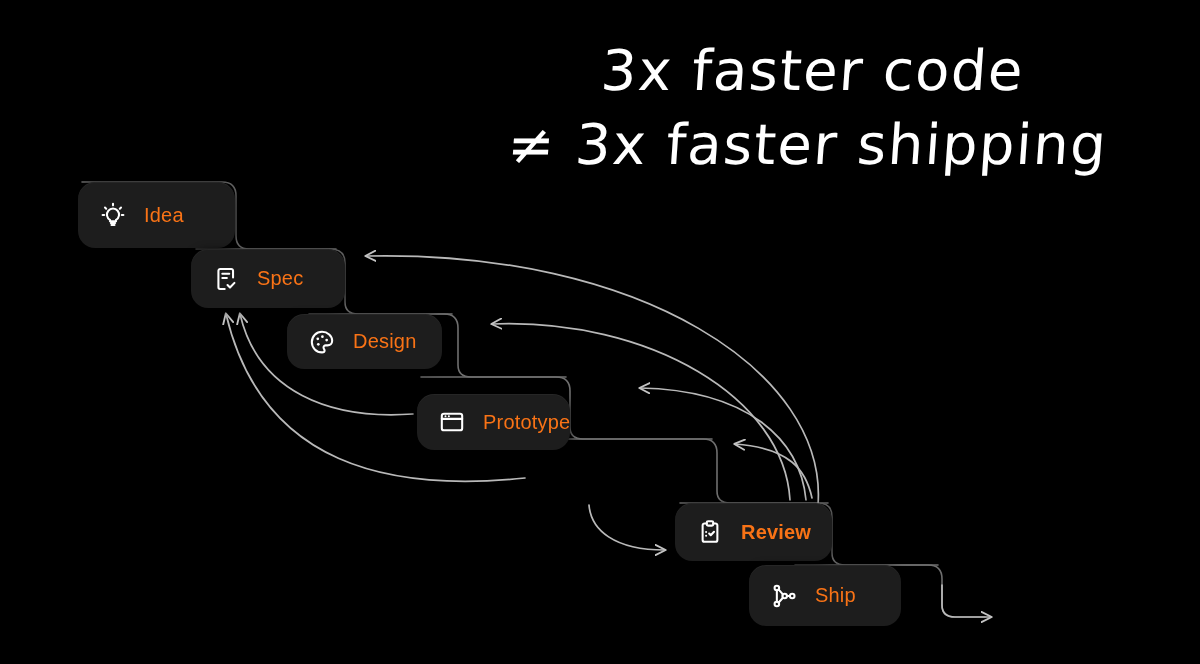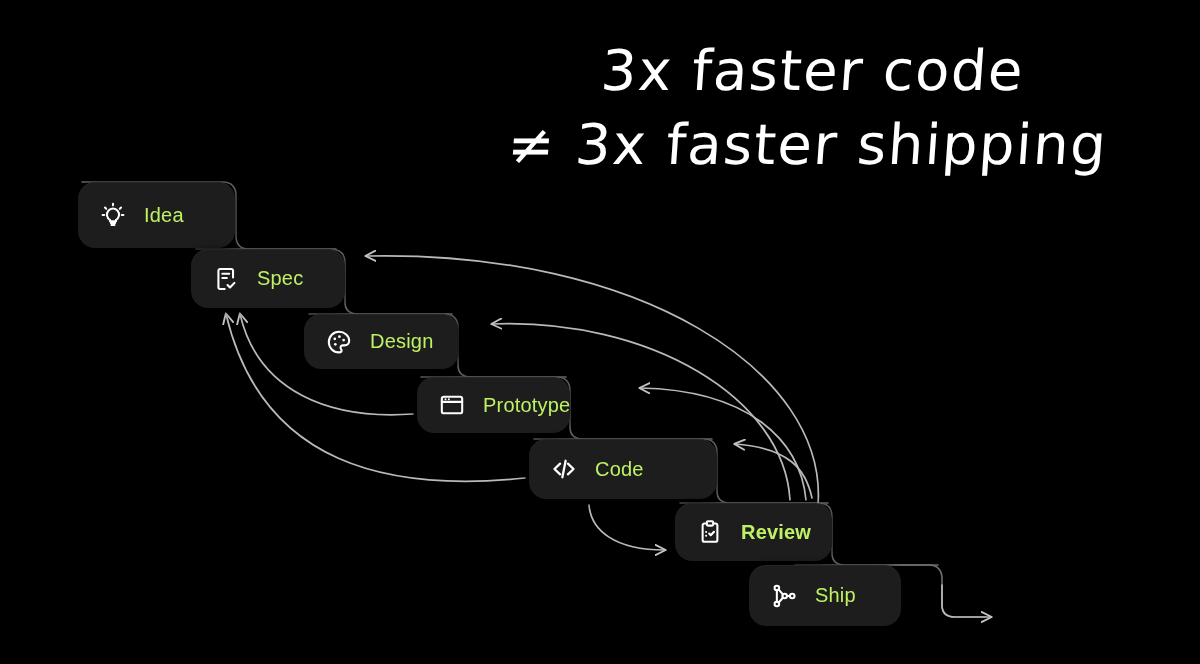--- a/index.html
+++ b/index.html
@@ -46,31 +46,31 @@
   }
   .node .ic{
     width:26px;height:26px;
     flex:0 0 26px;
     display:block;
     margin-right:18px;
     color:#ffffff;
   }
   .node .ic svg{display:block;width:26px;height:26px;}
   .node .lbl{
-    color:#bef264;
+    color:#f97316;
     font-size:20px;
     letter-spacing:.2px;
     white-space:nowrap;
   }
 
   
   #node-idea      {left:78px;  top:182px; width:157px; height:66px;}
   #node-spec      {left:191px; top:249px; width:154px; height:59px;}
-  #node-design    {left:304px; top:314px; width:155px; height:55px;}
-  #node-prototype {left:417px; top:377px; width:153px; height:56px;}
+  #node-design    {left:287px; top:314px; width:155px; height:55px;}
+  #node-prototype {left:417px; top:394px; width:153px; height:56px;}
   #node-code      {left:529px; top:439px; width:188px; height:60px;}
   #node-review    {left:675px; top:503px; width:157px; height:58px;font-weight:bold;}
   #node-ship      {left:749px; top:565px; width:152px; height:61px;}
 </style>
 </head>
 <body>
 
 <div id="stage">
 
   <div class="headline">
@@ -152,30 +152,20 @@
       <svg viewBox="0 0 24 24" fill="none" stroke="currentColor" stroke-width="1.9" stroke-linecap="round" stroke-linejoin="round">
         <rect x="2.6" y="4.3" width="18.8" height="15.4" rx="2"></rect>
         <path d="M2.6 9.1h18.8"></path>
         <circle cx="6" cy="6.7" r="0.95" fill="currentColor" stroke="none"></circle>
         <circle cx="9.1" cy="6.7" r="0.95" fill="currentColor" stroke="none"></circle>
       </svg>
     </span>
     <span class="lbl">Prototype</span>
   </div>
 
-  <div class="node" id="node-code">
-    <span class="ic">
-      <svg viewBox="0 0 24 24" fill="none" stroke="currentColor" stroke-width="2.1" stroke-linecap="round" stroke-linejoin="round">
-        <path d="M8.4 7.1L3.2 12l5.2 4.9"></path>
-        <path d="M15.6 7.1L20.8 12l-5.2 4.9"></path>
-        <path d="M13.5 4.4l-3 15.2"></path>
-      </svg>
-    </span>
-    <span class="lbl">Code</span>
-  </div>
 
   <div class="node" id="node-review">
     <span class="ic">
       <svg viewBox="0 0 24 24" fill="none" stroke="currentColor" stroke-width="1.9" stroke-linecap="round" stroke-linejoin="round">
         <path d="M9 4.1H6.9a1.7 1.7 0 0 0-1.7 1.7v13.5a1.7 1.7 0 0 0 1.7 1.7h10.2a1.7 1.7 0 0 0 1.7-1.7V5.8a1.7 1.7 0 0 0-1.7-1.7H15"></path>
         <rect x="9" y="2.1" width="6" height="4" rx="1.2"></rect>
         <path d="M8.4 12h.02M8.4 15.4h.02"></path>
         <path d="M11.2 13.4l1.5 1.6 3-3.2"></path>
       </svg>
     </span>

